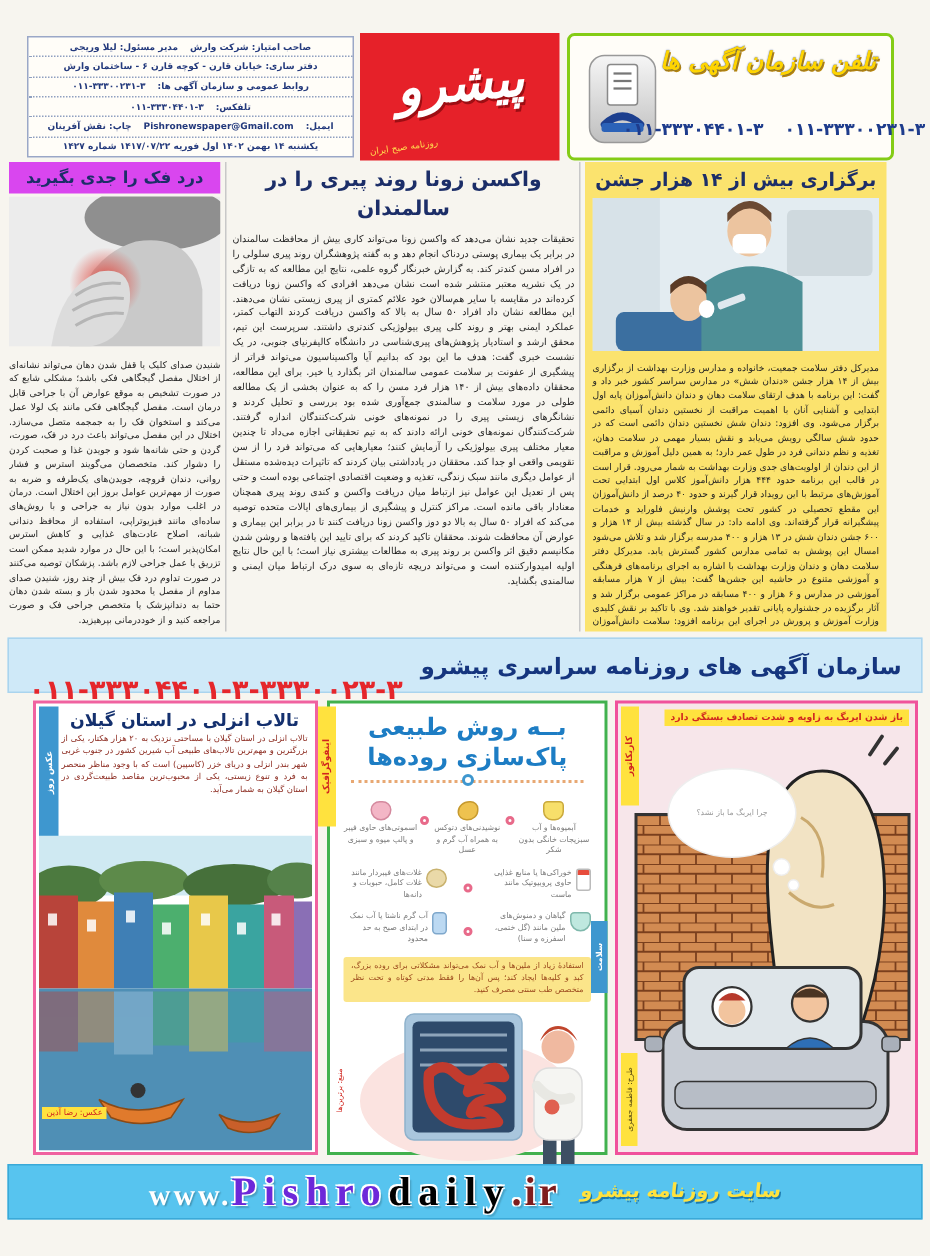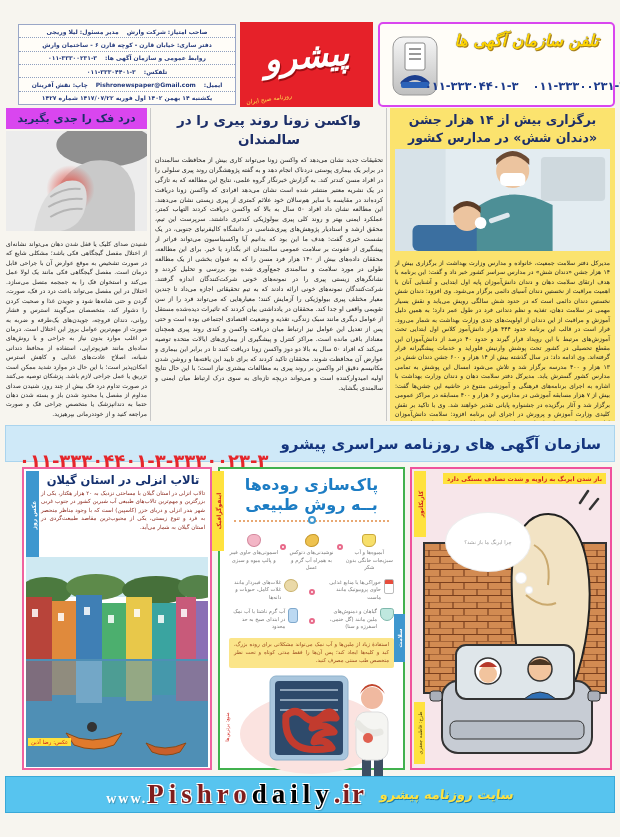--- a/index.html
+++ b/index.html
@@ -19,22 +19,22 @@
     white-space:nowrap; overflow:hidden; padding:0 3px; }
   .info-row:last-child { border-bottom:none; }
 
   #masthead { left:240px; top:22px; width:133px; height:85px; background:#e62129; overflow:hidden; }
   #masthead .mh-title { position:absolute; left:0; right:0; top:14px; text-align:center;
     color:#fff; font-size:34px; font-weight:bold; font-style:italic; transform:rotate(-5deg);
     text-shadow:1px 2px 0 #9d0e13; }
   #masthead .mh-tagline { position:absolute; left:6px; bottom:5px; color:#ffd94d;
     font-size:6px; transform:rotate(-8deg); }
 
-  #phone-box { left:378px; top:22px; width:237px; height:85px; background:#fffdf8;
-    border:2px solid #d946ef; border-radius:5px; }
+  #phone-box { left:378px; top:22px; width:218px; height:85px; background:#fffdf8;
+    border:2px solid #84cc16; border-radius:5px; }
   #phone-box .pb-title { position:absolute; right:10px; top:7px; left:70px; text-align:center;
     font-size:16px; font-weight:bold; color:#ffd400; font-style:italic;
     text-shadow:0 0 1px #1c3f8f, 1px 1px 0 #b8860b; white-space:nowrap; }
   #phone-box .pb-numbers { position:absolute; right:6px; left:64px; bottom:12px;
     display:flex; justify-content:center; gap:14px; direction:ltr;
     font-size:11.5px; font-weight:bold; color:#1e3c8c; white-space:nowrap; }
   #fax-icon { position:absolute; left:12px; top:12px; width:46px; height:60px; }
 
   
   .vrule { width:1px; background:#c8c8c8; top:108px; height:313px; }
@@ -43,21 +43,21 @@
   .jaw-title { height:21px; background:#d946ef; color:#1c2e68; font-weight:bold; font-size:11px;
     display:flex; align-items:center; justify-content:center; white-space:nowrap; }
   .jaw-photo { width:100%; height:100px; margin-top:2px; }
   .jaw-body { margin-top:4px; font-size:6.1px; line-height:1.55; text-align:justify; color:#222; }
 
   #col-vaccine { left:155px; top:108px; width:228px; height:313px; overflow:hidden; }
   .vac-title { margin-top:3px; text-align:center; color:#1c2e68; font-weight:bold;
     font-size:13.5px; line-height:1.4; }
   .vac-body { margin-top:6px; font-size:6.3px; line-height:1.58; text-align:justify; color:#1a1a1a; }
 
-  #col-dental { left:390px; top:108px; width:225px; height:313px; background:#fbe36e;
+  #col-dental { left:390px; top:108px; width:201px; height:313px; background:#fbe36e;
     overflow:hidden; padding:3px 5px; }
   .den-title { text-align:center; color:#1c2e68; font-weight:bold; font-size:12.5px; line-height:1.4; }
   .den-photo { width:100%; height:102px; margin:3px 0; }
   .den-body { font-size:6.1px; line-height:1.55; text-align:justify; color:#222; }
 
   
   #ad-banner { left:5px; top:425px; width:610px; height:37px; background:#cfe9f8;
     border:1px solid #aad4ee; display:flex; align-items:center; justify-content:center; gap:12px; }
   #ad-banner .ab-label { color:#15357e; font-weight:bold; font-size:15px; white-space:nowrap; }
   #ad-banner .ab-numbers { color:#e5262b; font-weight:bold; font-size:18px; white-space:nowrap;margin-top:33px; }
@@ -126,23 +126,23 @@
     background:#ffe23e; color:#5a4a10; font-size:5px; z-index:4; }
 
   
   #footer-bar { left:5px; top:776px; width:610px; height:37px; background:#57c4ef;
     border:1px solid #3aa9d8; display:flex; align-items:center; justify-content:center; gap:14px; }
   .fb-label { color:#ffe23e; font-weight:bold; font-size:13px; white-space:nowrap;
     text-shadow:1px 1px 0 #1c7bb0; transform:skewX(-6deg); }
   .fb-url { direction:ltr; font-family:"Liberation Serif", serif; font-weight:bold;
     white-space:nowrap; letter-spacing:5px;
     text-shadow:-1px -1px 0 #fff, 1px -1px 0 #fff, -1px 1px 0 #fff, 1px 1px 0 #fff, 2px 2px 1px rgba(0,0,0,.18); }
-  .fb-www { color:#fff; font-size:14px; letter-spacing:2px;
+  .fb-www { color:#fff; font-size:20px; letter-spacing:2px;
     text-shadow:1px 1px 1px rgba(0,0,0,.25); }
-  .fb-name { color:#7f1d1d; font-size:27px;margin-top:46px; }
+  .fb-name { color:#6d28d9; font-size:27px;margin-top:46px; }
   .fb-daily { color:#000000; font-size:27px; }
   .fb-tld { color:#7f1d1d; font-size:27px; letter-spacing:2px; }
 </style>
 </head>
 <body>
 
 <div class="abs" id="info-box">
   <div class="info-row">
     <span>صاحب امتیاز: شرکت وارش</span>
     <span>مدیر مسئول: لیلا وریجی</span>
@@ -221,21 +221,20 @@
 <div class="abs" id="col-vaccine">
   <div class="vac-title">
     <div>واکسن زونا روند پیری را در سالمندان</div>
   </div>
   <div class="vac-body">تحقیقات جدید نشان می‌دهد که واکسن زونا می‌تواند کاری بیش از محافظت سالمندان در برابر یک بیماری پوستی دردناک انجام دهد و به گفته پژوهشگران روند پیری سلولی را در افراد مسن کندتر کند. به گزارش خبرنگار گروه علمی، نتایج این مطالعه که به تازگی در یک نشریه معتبر منتشر شده است نشان می‌دهد افرادی که واکسن زونا دریافت کرده‌اند در مقایسه با سایر هم‌سالان خود علائم کمتری از پیری زیستی نشان می‌دهند. این مطالعه نشان داد افراد ۵۰ سال به بالا که واکسن دریافت کردند التهاب کمتر، عملکرد ایمنی بهتر و روند کلی پیری بیولوژیکی کندتری داشتند. سرپرست این تیم، محقق ارشد و استادیار پژوهش‌های پیری‌شناسی در دانشگاه کالیفرنیای جنوبی، در یک نشست خبری گفت: هدف ما این بود که بدانیم آیا واکسیناسیون می‌تواند فراتر از پیشگیری از عفونت بر سلامت عمومی سالمندان اثر بگذارد یا خیر. برای این مطالعه، محققان داده‌های بیش از ۱۴۰ هزار فرد مسن را که به عنوان بخشی از یک مطالعه طولی در مورد سلامت و سالمندی جمع‌آوری شده بود بررسی و تحلیل کردند و نشانگرهای زیستی پیری را در نمونه‌های خونی شرکت‌کنندگان اندازه گرفتند. شرکت‌کنندگان نمونه‌های خونی ارائه دادند که به تیم تحقیقاتی اجازه می‌داد تا چندین معیار مختلف پیری بیولوژیکی را آزمایش کنند؛ معیارهایی که می‌تواند فرد را از سن تقویمی واقعی او جدا کند. محققان در یادداشتی بیان کردند که تاثیرات دیده‌شده مستقل از عوامل دیگری مانند سبک زندگی، تغذیه و وضعیت اقتصادی اجتماعی بوده است و حتی پس از تعدیل این عوامل نیز ارتباط میان دریافت واکسن و کندی روند پیری همچنان معنادار باقی مانده است. مراکز کنترل و پیشگیری از بیماری‌های ایالات متحده توصیه می‌کند که افراد ۵۰ سال به بالا دو دوز واکسن زونا دریافت کنند تا در برابر این بیماری و عوارض آن محافظت شوند. محققان تاکید کردند که برای تایید این یافته‌ها و روشن شدن مکانیسم دقیق اثر واکسن بر روند پیری به مطالعات بیشتری نیاز است؛ با این حال نتایج اولیه امیدوارکننده است و می‌تواند دریچه تازه‌ای به سوی درک ارتباط میان ایمنی و سالمندی بگشاید.</div>
 </div>
 
 <div class="abs" id="col-dental">
   <div class="den-title">
     <div>برگزاری بیش از ۱۴ هزار جشن</div>
-    <div>«دندان شش» در مدارس کشور</div>
   </div>
   <svg class="den-photo" viewBox="0 0 221 102" preserveAspectRatio="none">
     <rect width="221" height="102" fill="#e3ecf1"></rect>
     <rect x="0" y="0" width="52" height="102" fill="#d7e2e8"></rect>
     <rect x="150" y="8" width="66" height="44" rx="4" fill="#cfd9de"></rect>
     <rect x="18" y="76" width="96" height="26" rx="6" fill="#3b6fa0"></rect>
     <path d="M84 102 V58 Q120 34 162 56 V102 Z" fill="#4d8f96"></path>
     <circle cx="121" cy="22" r="17" fill="#ecc49f"></circle>
     <path d="M104 16 Q121 -2 138 16 L138 10 Q121 -6 104 10 Z" fill="#6b4a33"></path>
     <rect x="108" y="24" width="26" height="13" rx="5" fill="#fff"></rect>
@@ -298,22 +297,22 @@
     <circle cx="66" cy="170" r="5" fill="#333"></circle>
     <path d="M120 186 q18 10 40 0 l-6 9 q-14 6 -28 0 Z" fill="#c95f2a" stroke="#8a4a16"></path>
   </svg>
 </div>
 
 <div class="abs" id="igx">
   <div class="igx-tab vtab">
     <span>اینفوگرافیک</span>
   </div>
   <div class="igx-title">
+    <div>بــه روش طبیعی</div>
     <div>پاک‌سازی روده‌ها</div>
-    <div>بــه روش طبیعی</div>
   </div>
   <div class="igx-sep">
       <i></i>
     </div>
 
   <div class="ig-row">
     <div class="ig-item">
       <div class="ig-icon ic-juice"></div>
       <div class="ig-text">آبمیوه‌ها و آب سبزیجات خانگی بدون شکر</div>
     </div>

